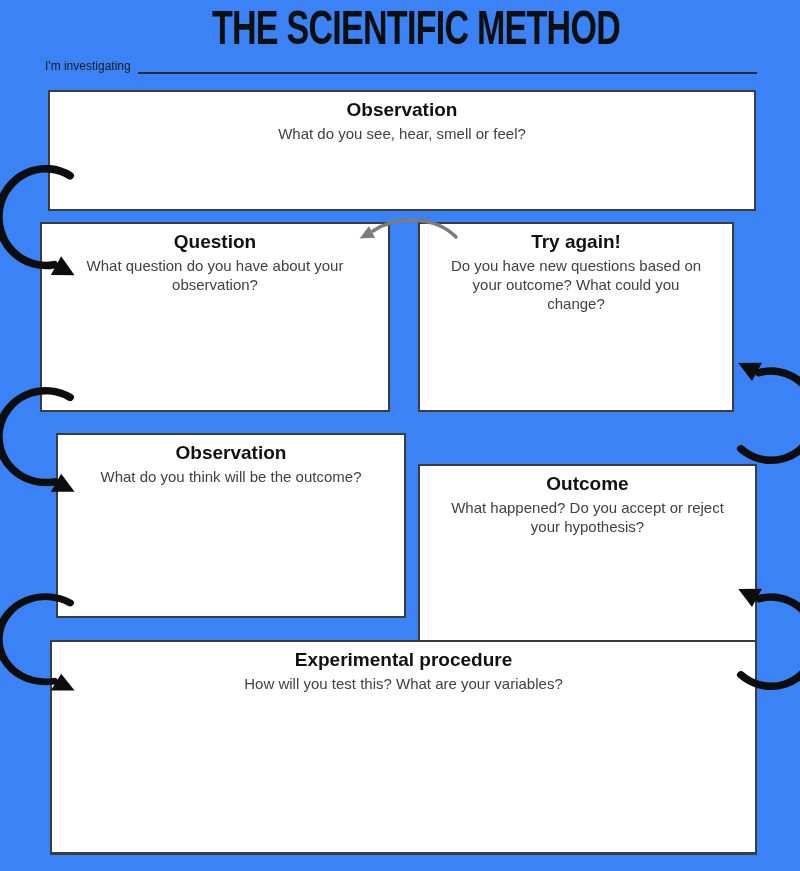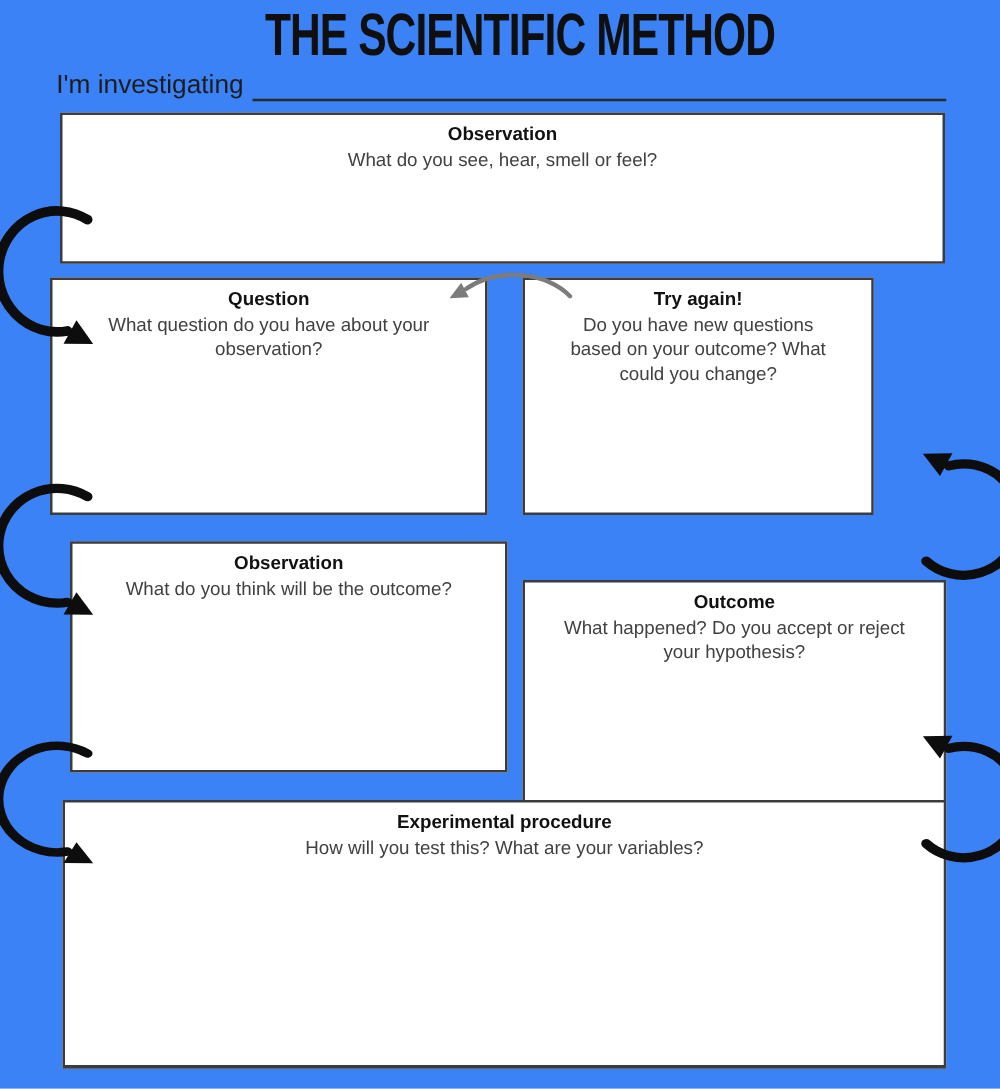--- a/index.html
+++ b/index.html
@@ -31,21 +31,21 @@
   }
   
   .investigating {
     position: absolute;
     left: 45px; top: 56px;
     width: 712px;
     display: flex;
     align-items: flex-end;
   }
   .inv-label {
-    font-size: 21px;
+    font-size: 12px;
     color: #1c1c1c;
     white-space: nowrap;
     padding-bottom: 1px;
   }
   .inv-line {
     flex: 1;
     margin-left: 7px;
     border-bottom: 2px solid #2a2a2a;
     height: 16px;
   }
@@ -53,35 +53,35 @@
   .box {
     position: absolute;
     background: #ffffff;
     border: 2px solid #3c3c3c;
     box-sizing: border-box;
     text-align: center;
     padding-top: 7px;
   }
   .box-title {
     margin: 0;
-    font-size: 15px;
+    font-size: 19px;
     font-weight: bold;
     color: #111111;
     line-height: 1.15;
   }
   .box-prompt {
     margin: 3px 0 0 0;
     font-size: 15px;
     line-height: 1.28;
     color: #414141;
     padding: 0 28px;
   }
   #box-observation           { left: 48px;  top: 90px;  width: 708px; height: 121px; }
   #box-question              { left: 40px;  top: 222px; width: 350px; height: 190px; }
-  #box-try-again             { left: 418px; top: 222px; width: 281px; height: 190px; }
+  #box-try-again             { left: 418px; top: 222px; width: 316px; height: 190px; }
   #box-hypothesis            { left: 56px;  top: 433px; width: 350px; height: 185px; }
   #box-outcome               { left: 418px; top: 433px; width: 339px; height: 185px; margin-top: 31px; }
   #box-experimental          { left: 50px;  top: 640px; width: 707px; height: 215px; border-bottom-width: 3px; }
   .write-area { width: 100%; }
   
   .arrow { position: absolute; overflow: visible; }
   #arrow-l1 { left: 12px;  top: 168px; }
   #arrow-l2 { left: 12px;  top: 390px; }
   #arrow-l3 { left: 12px;  top: 596px; }
   #arrow-r1 { left: 735px; top: 356px; }

